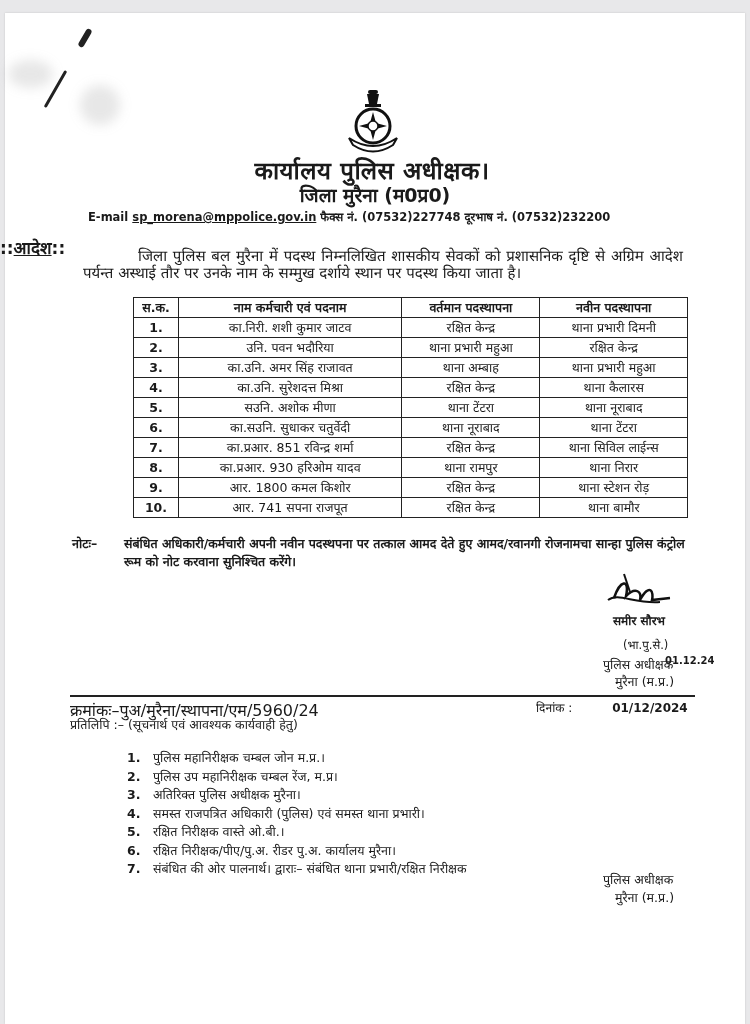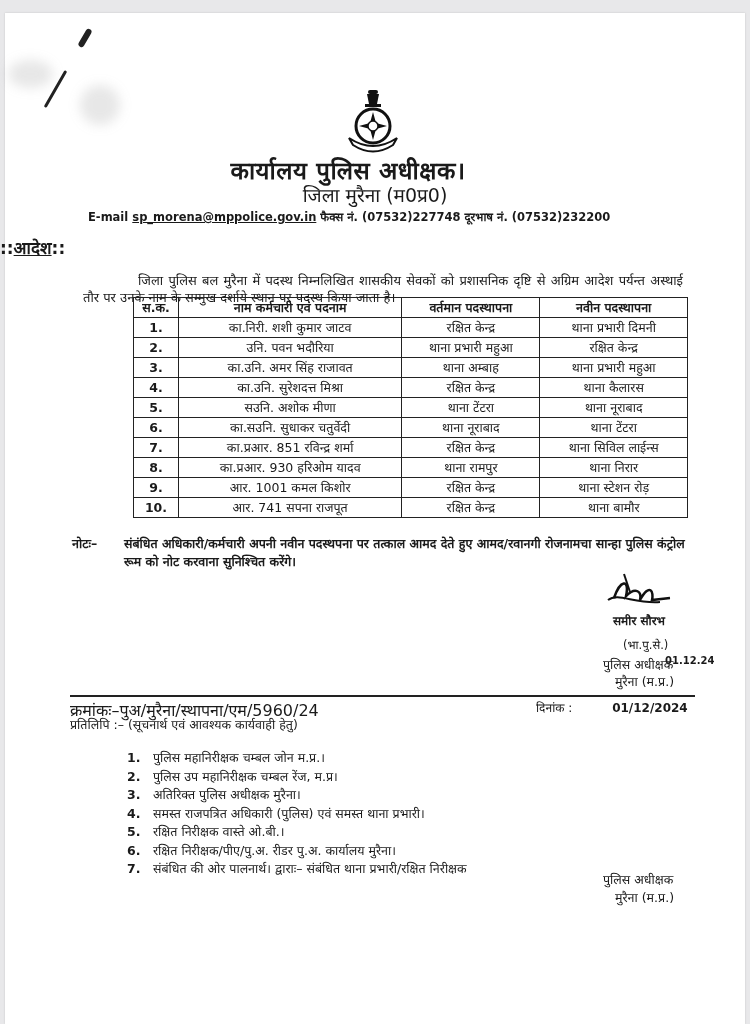--- a/index.html
+++ b/index.html
@@ -3,27 +3,27 @@
 <meta charset="utf-8">
 <style>
   html,body{margin:0;padding:0;}
   body{width:750px;height:1024px;background:#e8e8ea;position:relative;overflow:hidden;
        font-family:"DejaVu Sans","Liberation Sans",sans-serif;color:#1a1a1a;}
   .sheet{position:absolute;left:5px;top:13px;width:740px;height:1011px;background:#fff;
          box-shadow:0 0 2px rgba(0,0,0,.15);}
   .smudge{position:absolute;border-radius:50%;background:rgba(120,120,120,.18);filter:blur(6px);}
   .pen-mark{position:absolute;background:#222;border-radius:3px;}
   .emblem{position:absolute;left:343px;top:88px;width:60px;height:68px;}
-  .title1{position:absolute;left:0;width:696px;top:153px;text-align:center;font-size:24px;font-weight:bold;letter-spacing:0.5px;}
-  .title2{position:absolute;left:0;width:750px;top:182px;text-align:center;font-size:19px;font-weight:normal;}
+  .title1{position:absolute;left:0;width:696px;top:153px;text-align:center;font-size:24px;font-weight:bold;letter-spacing:0.5px;padding-left:24px;}
+  .title2{position:absolute;left:0;width:750px;top:182px;text-align:center;font-size:19px;font-weight:bold;}
   .contact{position:absolute;left:88px;top:209px;font-size:11.5px;font-weight:bold;white-space:nowrap;}
   .contact .email{text-decoration:underline;}
   .aadesh{position:absolute;left:0;width:636px;top:236px;text-align:left;font-size:17px;font-weight:bold;}
   .aadesh span{text-decoration:underline;}
-  .para{position:absolute;left:83px;top:272px;width:600px;font-size:13px;line-height:17px;text-align:justify;}
+  .para{position:absolute;left:83px;top:248px;width:600px;font-size:15px;line-height:17px;text-align:justify;}
   .para .indent{display:inline-block;width:55px;}
   table.orders{position:absolute;left:133px;top:297px;width:555px;border-collapse:collapse;font-size:12.5px;}
   table.orders th,table.orders td{border:1.5px solid #222;height:19px;padding:0 4px;text-align:center;white-space:nowrap;}
   table.orders th{font-weight:bold;}
   table.orders td.sn{font-weight:bold;width:36px;}
   .note{position:absolute;left:72px;top:535px;width:620px;font-size:12.5px;font-weight:bold;line-height:18px;}
   .note .lbl{position:absolute;left:0;top:0;}
   .note .txt{margin-left:52px;display:block;}
   .sig{position:absolute;left:600px;top:570px;width:110px;height:45px;}
   .sig-date{position:absolute;left:665px;top:631px;font-size:10px;font-weight:bold;margin-top:24px;}
@@ -129,21 +129,21 @@
         <td>थाना सिविल लाईन्स</td>
       </tr>
     <tr>
         <td class="sn">8.</td>
         <td>का.प्रआर. 930 हरिओम यादव</td>
         <td>थाना रामपुर</td>
         <td>थाना निरार</td>
       </tr>
     <tr>
         <td class="sn">9.</td>
-        <td>आर. 1001 कमल किशोर</td>
+        <td>आर. 1800 कमल किशोर</td>
         <td>रक्षित केन्द्र</td>
         <td>थाना स्टेशन रोड़</td>
       </tr>
     <tr>
         <td class="sn">10.</td>
         <td>आर. 741 सपना राजपूत</td>
         <td>रक्षित केन्द्र</td>
         <td>थाना बामौर</td>
       </tr>
   </tbody>

